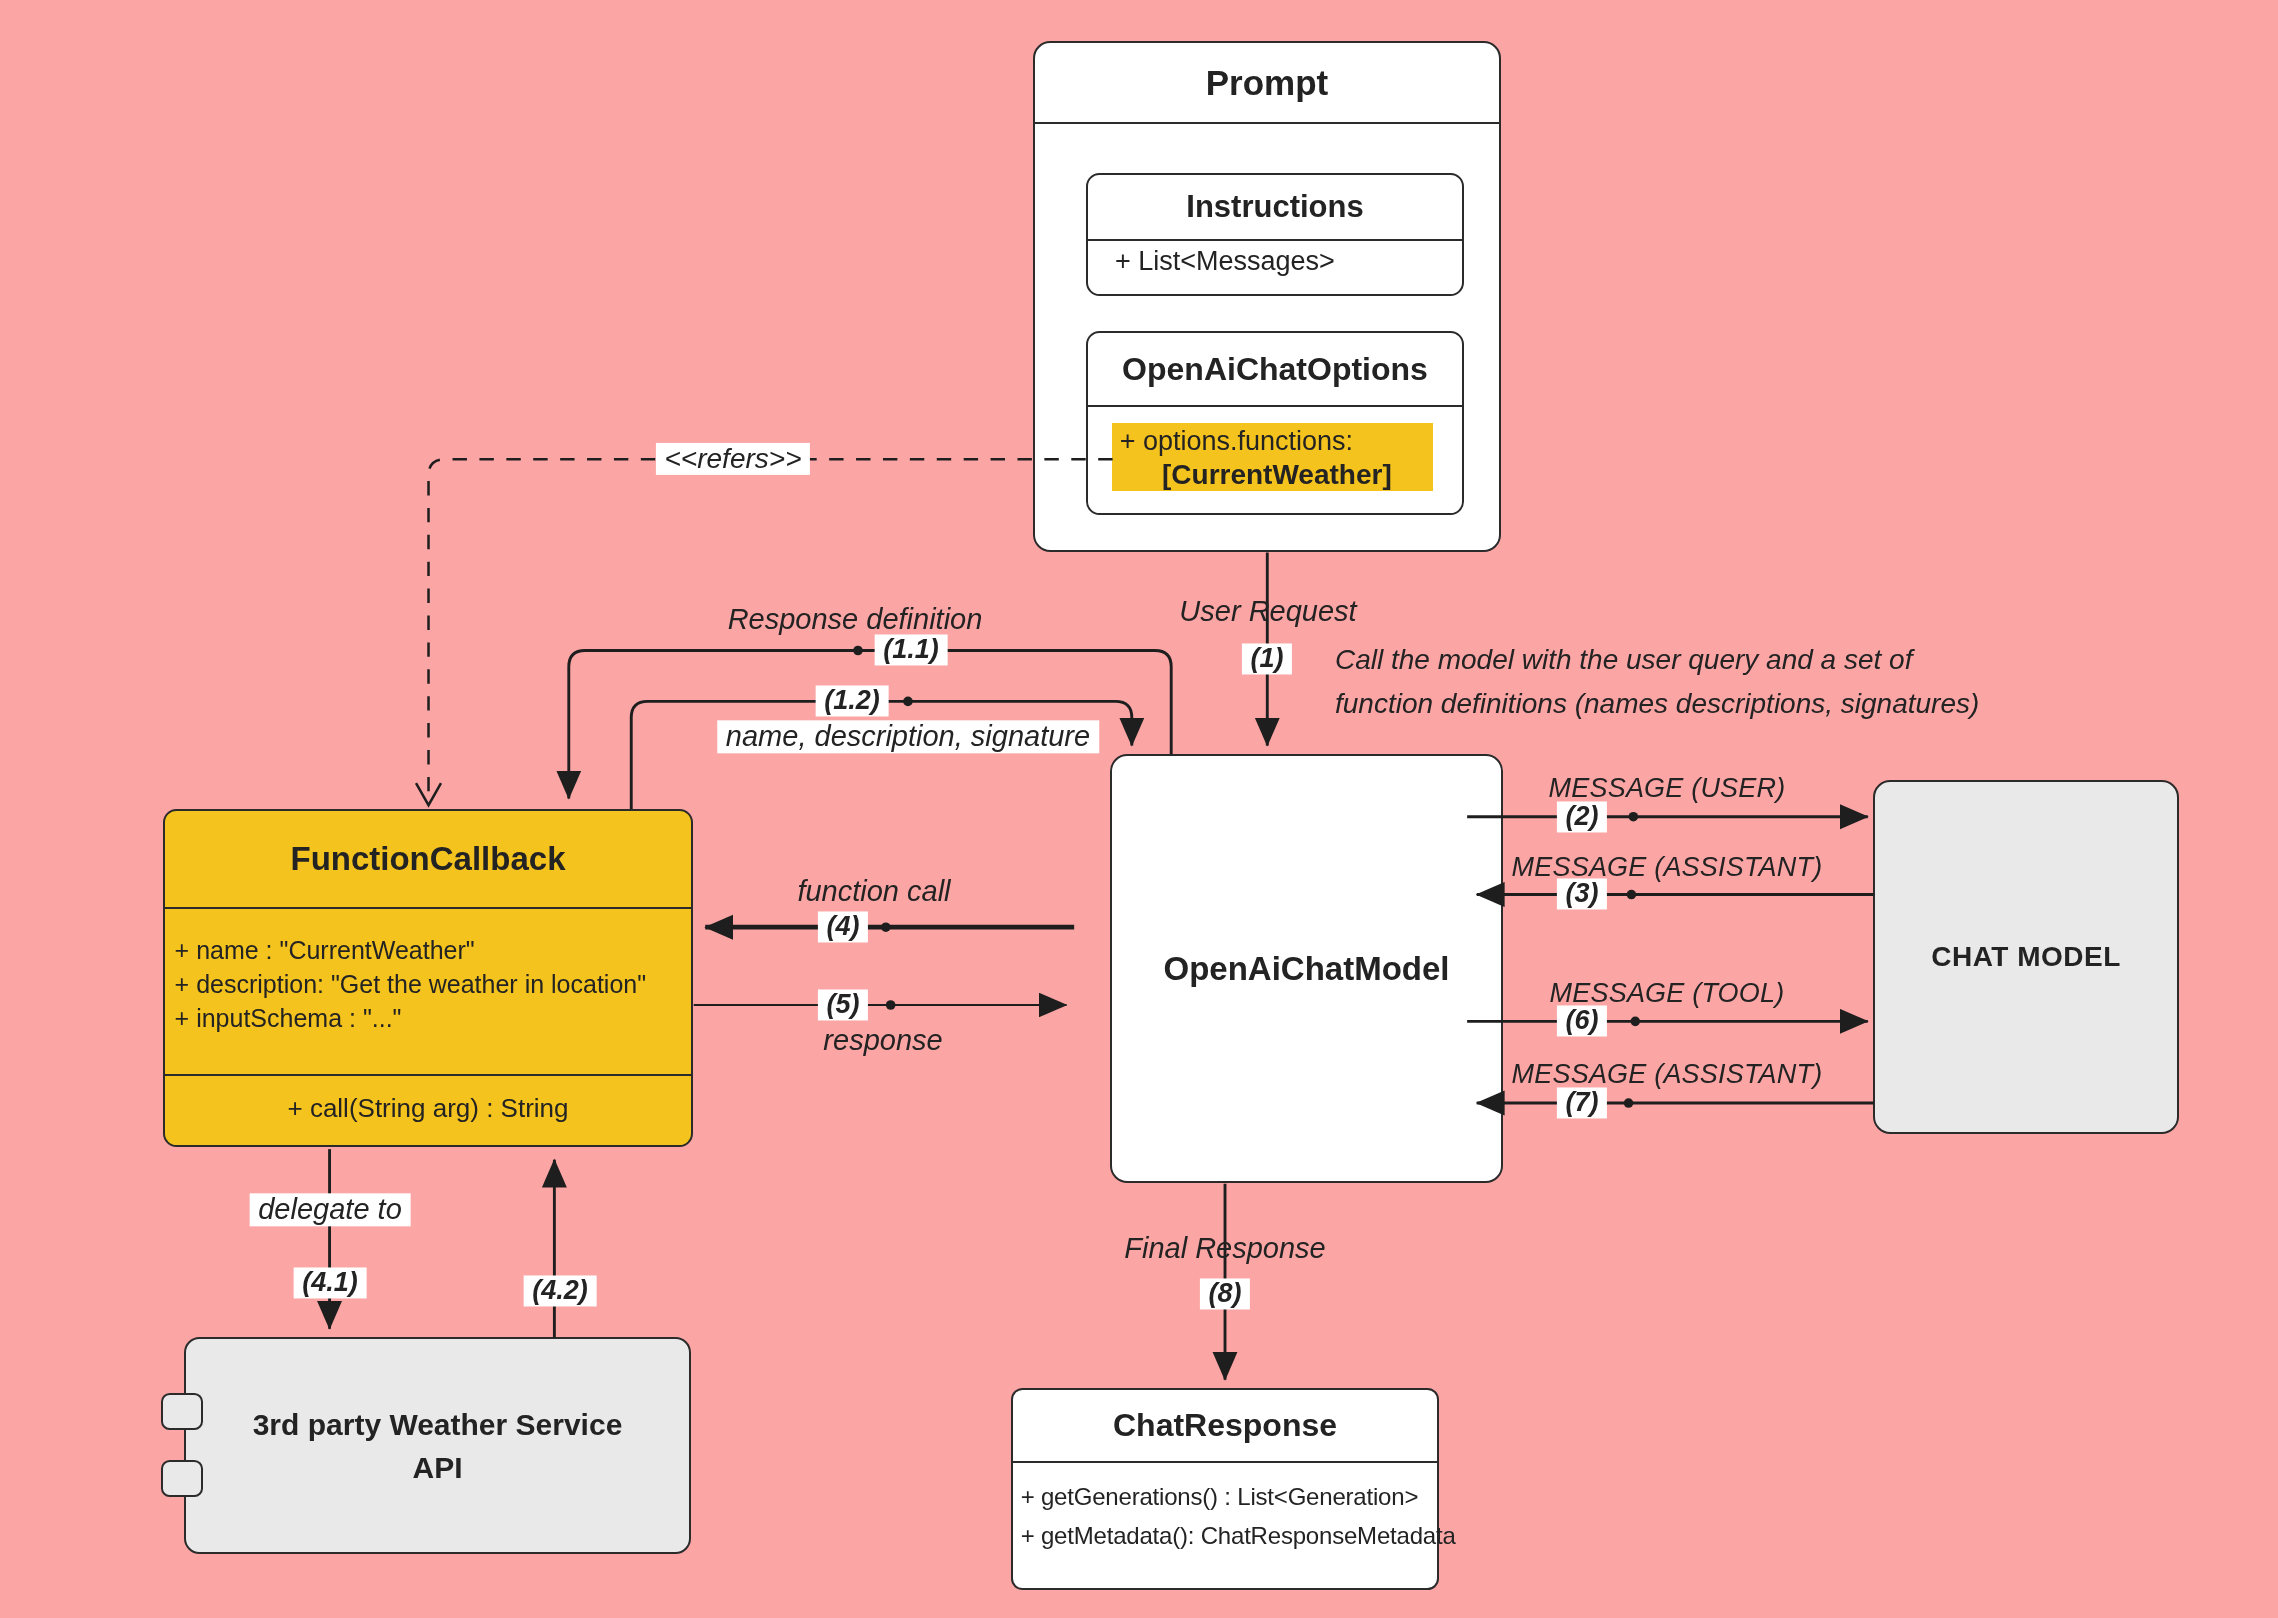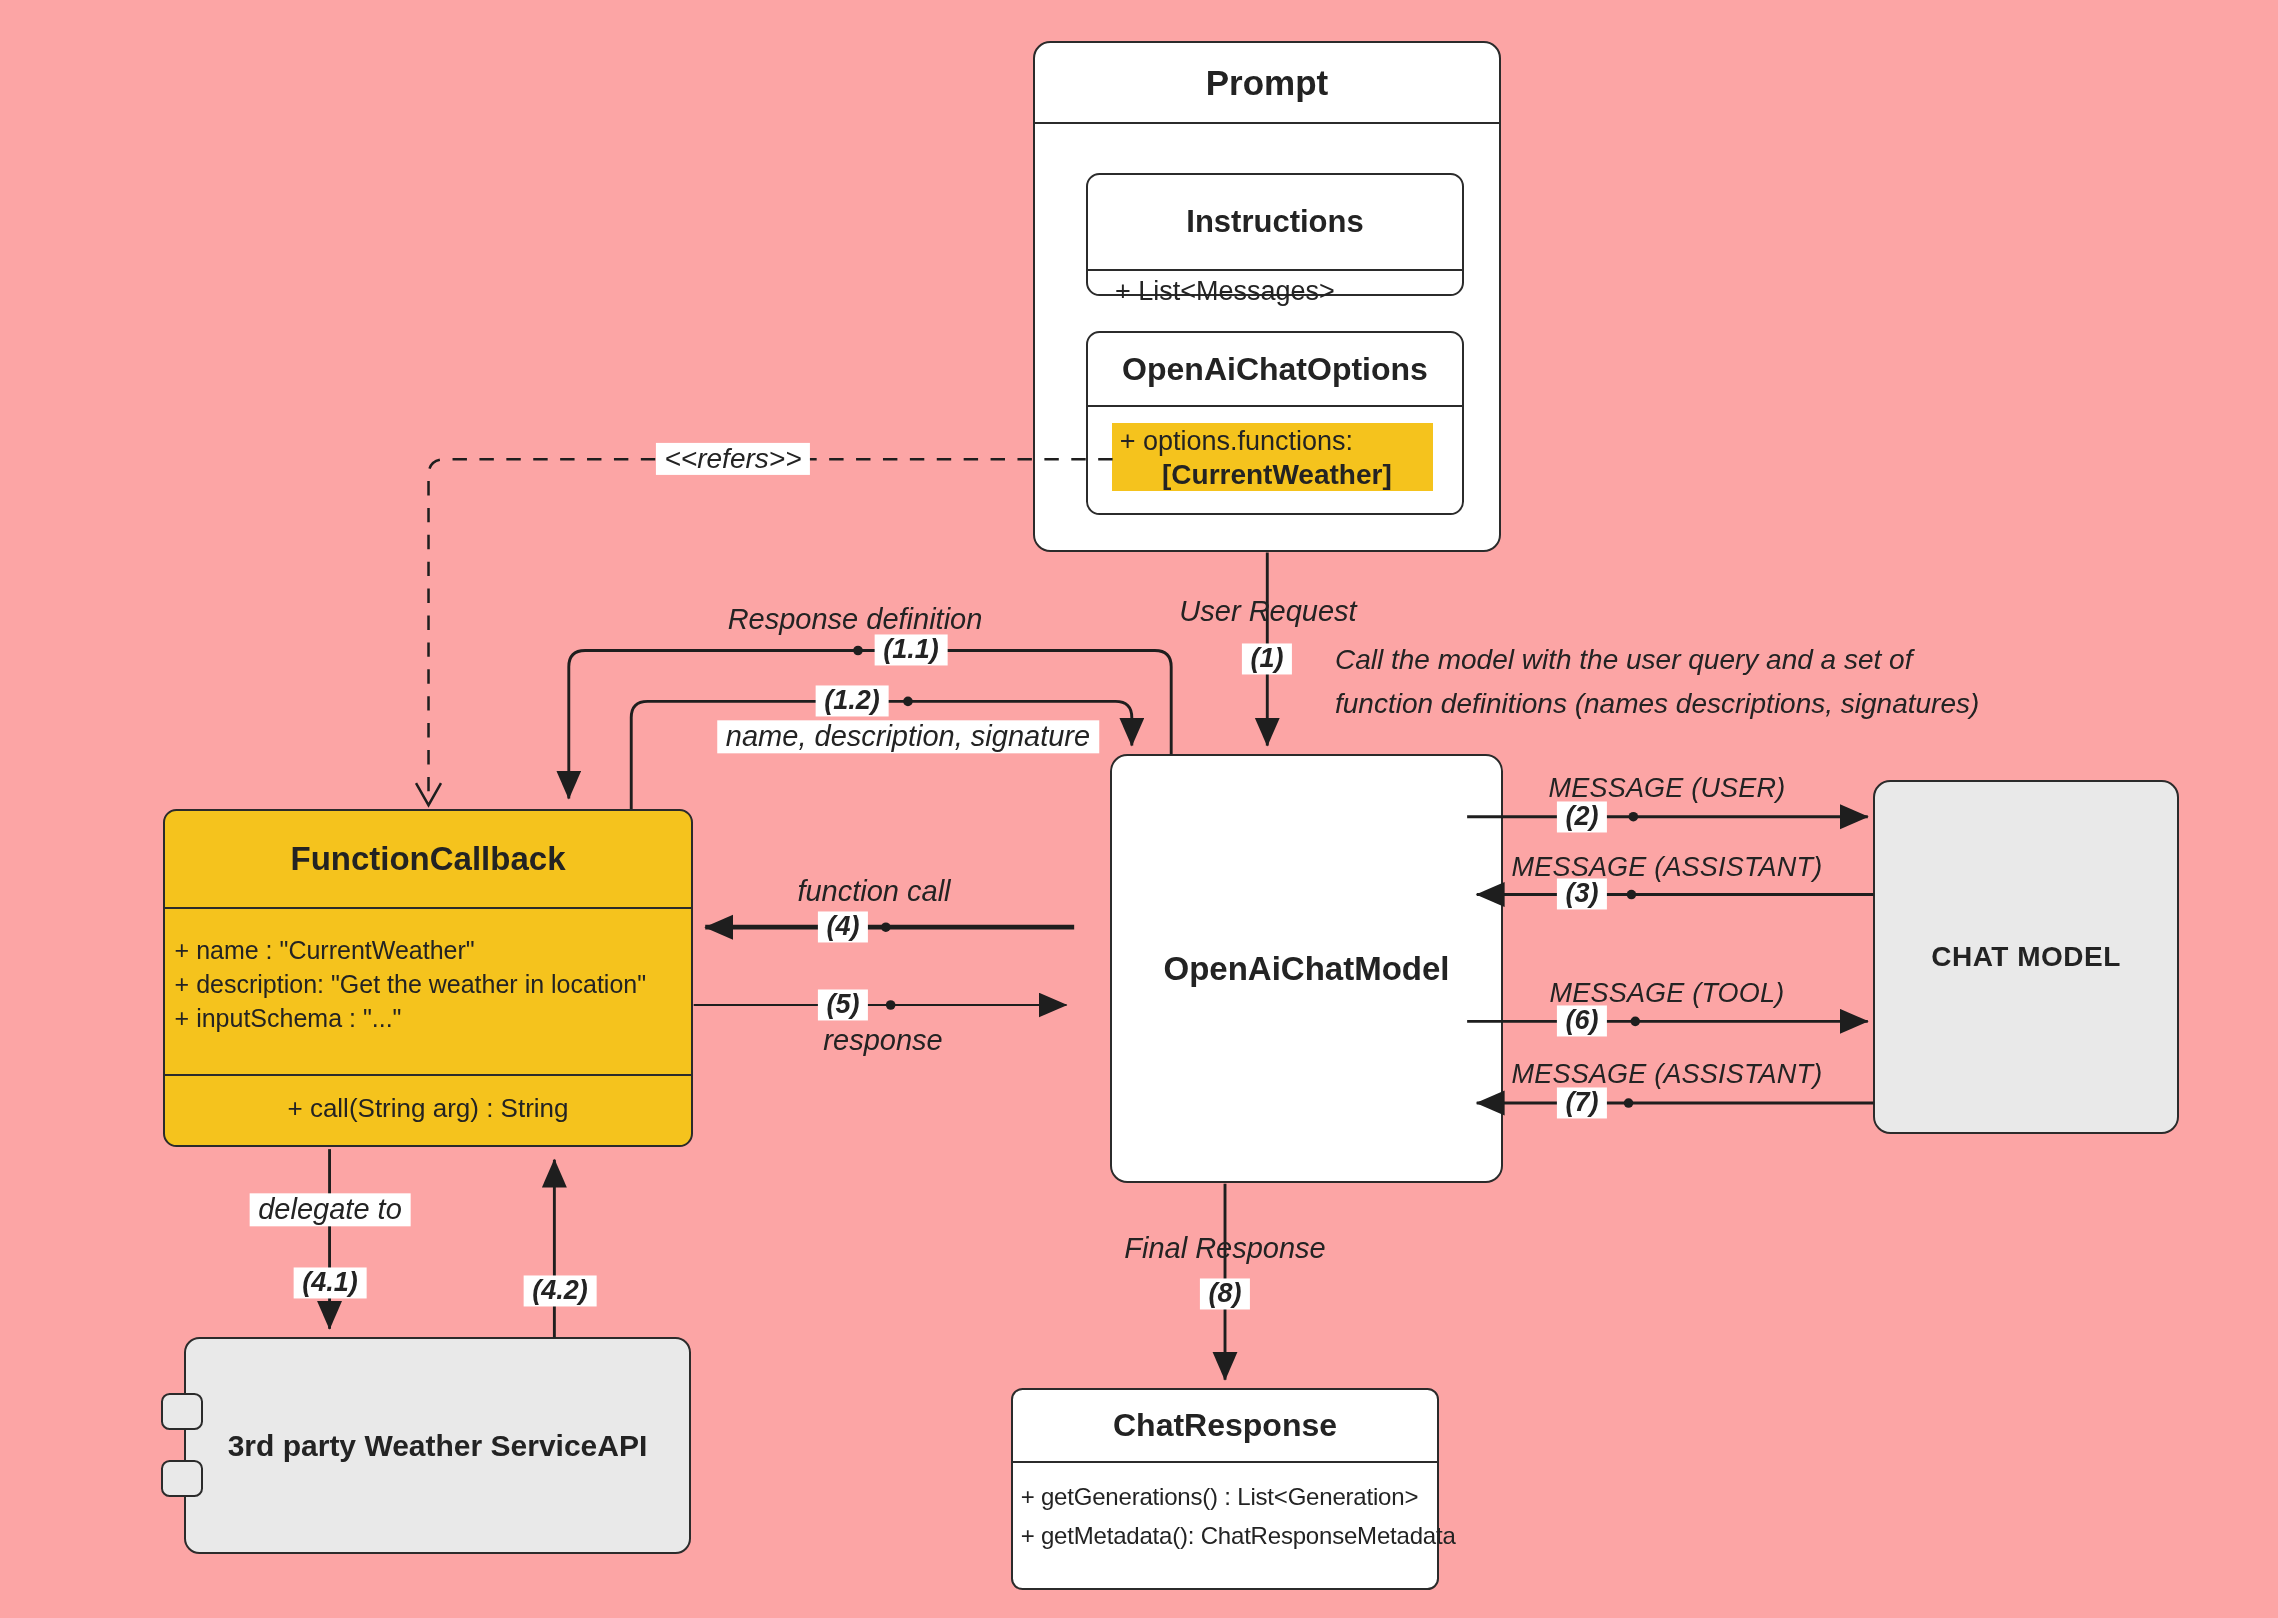--- a/index.html
+++ b/index.html
@@ -69,21 +69,21 @@
     <circle cx="1698" cy="931" r="5" fill="#1e1e1e"></circle>
     <circle cx="1702" cy="1063" r="5" fill="#1e1e1e"></circle>
     <circle cx="1695" cy="1148" r="5" fill="#1e1e1e"></circle>
   </svg>
 
   <div class="node" style="left:1033px;top:41px;width:468px;height:511px;border-radius:17.3px;">
     <div class="titlebar" style="height:81px;border-bottom:2.9px solid #2b2b2b;font-size:35px;">Prompt</div>
   </div>
 
   <div class="node" style="left:1086px;top:173px;width:378px;height:123px;border-radius:13.4px;border-width:2.4px;z-index:3;">
-    <div class="titlebar" style="height:96px;border-bottom:2.4px solid #2b2b2b;font-size:31px;">Instructions</div>
+    <div class="titlebar" style="height:66px;border-bottom:2.4px solid #2b2b2b;font-size:31px;">Instructions</div>
     <div style="display:flex;align-items:center;height:40px;padding-left:27px;font-size:27px;">+ List&lt;Messages&gt;</div>
   </div>
 
   <div class="node" style="left:1086px;top:331px;width:378px;height:184px;border-radius:13.4px;border-width:2.4px;z-index:3;">
     <div class="titlebar" style="height:74px;border-bottom:2.4px solid #2b2b2b;font-size:32px;">OpenAiChatOptions</div>
     <div class="yellow" style="position:absolute;left:24px;top:90px;width:321px;height:68px;">
       <div style="position:absolute;left:7.7px;top:2.9px;font-size:27px;white-space:nowrap;">+ options.functions:</div>
       <div style="position:absolute;left:50px;top:36px;font-size:28px;font-weight:bold;white-space:nowrap;">[CurrentWeather]</div>
     </div>
   </div>
@@ -100,21 +100,21 @@
 
   <div class="node" style="left:1074px;top:754px;width:393px;height:429px;border-radius:17.3px;margin-left:36px;">
     <div class="centerfill" style="font-weight:bold;font-size:33px;">OpenAiChatModel</div>
   </div>
 
   <div class="node gray" style="left:1873px;top:780px;width:306px;height:354px;border-radius:17.3px;">
     <div class="centerfill" style="font-weight:bold;font-size:28px;letter-spacing:0.5px;">CHAT MODEL</div>
   </div>
 
   <div class="node gray" style="left:184px;top:1337px;width:507px;height:217px;border-radius:15.4px;">
-    <div class="centerfill" style="flex-direction:row;font-weight:bold;font-size:30px;line-height:43px;">
+    <div class="centerfill" style="flex-direction:column;font-weight:bold;font-size:30px;line-height:43px;">
       <div>3rd party Weather Service</div>
       <div>API</div>
     </div>
   </div>
   <div class="port" style="left:161px;top:1393px;width:42px;height:37px;"></div>
   <div class="port" style="left:161px;top:1460px;width:42px;height:37px;"></div>
 
   <div class="node" style="left:1011px;top:1388px;width:428px;height:202px;border-radius:11.5px;border-width:2.4px;">
     <div class="titlebar" style="height:73px;border-bottom:2.4px solid #2b2b2b;font-size:32px;">ChatResponse</div>
     <div style="padding:14.4px 0 0 7.7px;font-size:24px;line-height:39px;white-space:nowrap;letter-spacing:-0.2px;">

